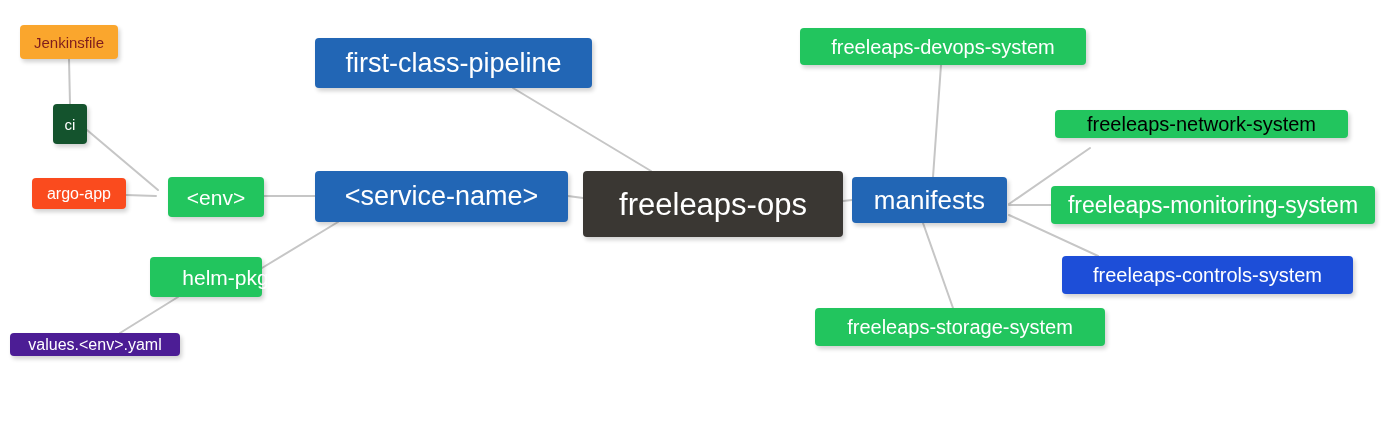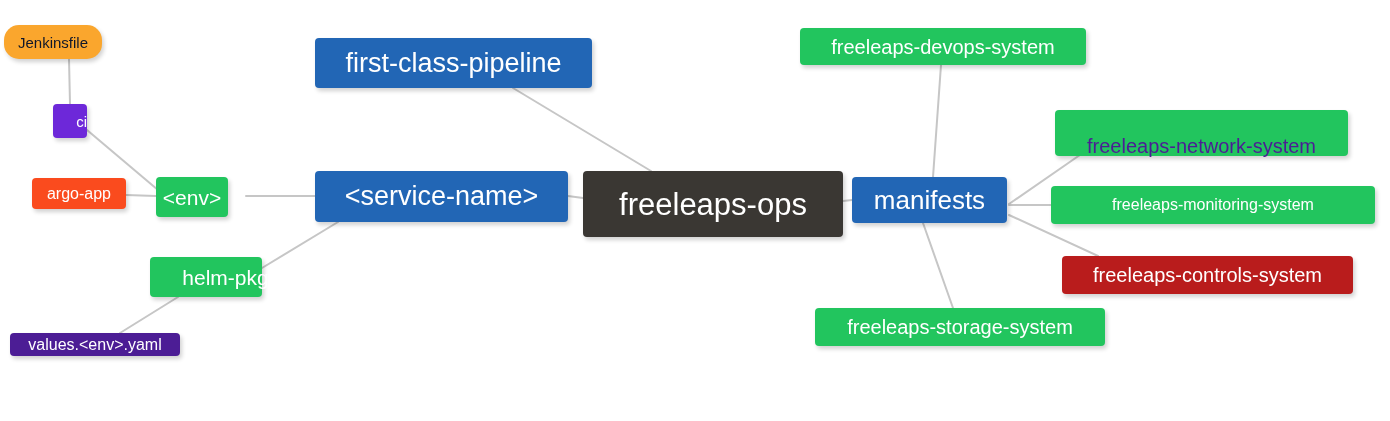--- a/index.html
+++ b/index.html
@@ -49,30 +49,30 @@
       <line x1="513" y1="88" x2="651" y2="171" stroke="#c6c6c6" stroke-width="2" stroke-linecap="round"></line>
       <line x1="568" y1="196" x2="583" y2="198" stroke="#c6c6c6" stroke-width="2" stroke-linecap="round"></line>
       <line x1="843" y1="201" x2="852" y2="200" stroke="#c6c6c6" stroke-width="2" stroke-linecap="round"></line>
       <line x1="933" y1="177" x2="941" y2="65" stroke="#c6c6c6" stroke-width="2" stroke-linecap="round"></line>
       <line x1="1009" y1="204" x2="1090" y2="148" stroke="#c6c6c6" stroke-width="2" stroke-linecap="round"></line>
       <line x1="1009" y1="205" x2="1051" y2="205" stroke="#c6c6c6" stroke-width="2" stroke-linecap="round"></line>
       <line x1="1009" y1="215" x2="1098" y2="256" stroke="#c6c6c6" stroke-width="2" stroke-linecap="round"></line>
       <line x1="923" y1="223" x2="953" y2="308" stroke="#c6c6c6" stroke-width="2" stroke-linecap="round"></line>
     </svg>
   <div id="node-layer">
-      <div class="node" style="left: 4px; top: 25px; width: 98px; height: 34px; background: rgb(250, 166, 45); font-size: 15px; color: #0f172a; border-radius: 15px;">
+      <div class="node" style="left: 20px; top: 25px; width: 98px; height: 34px; background: rgb(250, 166, 45); font-size: 15px; color: #7f1d1d;">
         <span>Jenkinsfile</span>
       </div>
-      <div class="node" style="left: 53px; top: 104px; width: 34px; height: 34px; background: #6d28d9; font-size: 15px; color: rgb(255, 255, 255); justify-content: flex-end;">
+      <div class="node" style="left: 53px; top: 104px; width: 34px; height: 40px; background: #14532d; font-size: 15px; color: rgb(255, 255, 255);">
         <span>ci</span>
       </div>
       <div class="node" style="left: 32px; top: 178px; width: 94px; height: 31px; background: rgb(250, 75, 30); font-size: 16px; color: rgb(255, 255, 255);">
         <span>argo-app</span>
       </div>
-      <div class="node" style="left: 156px; top: 177px; width: 72px; height: 40px; background: rgb(34, 197, 94); font-size: 21px; color: rgb(255, 255, 255);">
+      <div class="node" style="left: 168px; top: 177px; width: 96px; height: 40px; background: rgb(34, 197, 94); font-size: 21px; color: rgb(255, 255, 255);">
         <span>&lt;env&gt;</span>
       </div>
       <div class="node" style="left: 150px; top: 257px; width: 112px; height: 40px; background: rgb(34, 197, 94); font-size: 21px; color: rgb(255, 255, 255); padding-left: 39px;">
         <span>helm-pkg</span>
       </div>
       <div class="node" style="left: 10px; top: 333px; width: 170px; height: 23px; background: #4c1d95; font-size: 16px; color: rgb(255, 255, 255);">
         <span>values.&lt;env&gt;.yaml</span>
       </div>
       <div class="node" style="left: 315px; top: 38px; width: 277px; height: 50px; background: rgb(34, 102, 181); font-size: 27px; color: rgb(255, 255, 255);">
         <span>first-class-pipeline</span>
@@ -82,26 +82,26 @@
       </div>
       <div class="node" style="left: 583px; top: 171px; width: 260px; height: 66px; background: rgb(58, 55, 51); font-size: 31px; color: rgb(255, 255, 255);">
         <span>freeleaps-ops</span>
       </div>
       <div class="node" style="left: 852px; top: 177px; width: 155px; height: 46px; background: rgb(34, 102, 181); font-size: 26px; color: rgb(255, 255, 255);">
         <span>manifests</span>
       </div>
       <div class="node" style="left: 800px; top: 28px; width: 286px; height: 37px; background: rgb(34, 197, 94); font-size: 20px; color: rgb(255, 255, 255);">
         <span>freeleaps-devops-system</span>
       </div>
-      <div class="node" style="left: 1055px; top: 110px; width: 293px; height: 46px; background: rgb(34, 197, 94); font-size: 20px; color: #4c1d95; align-items: flex-end;">
+      <div class="node" style="left: 1055px; top: 110px; width: 293px; height: 28px; background: rgb(34, 197, 94); font-size: 20px; color: #000000;">
         <span>freeleaps-network-system</span>
       </div>
-      <div class="node" style="left: 1051px; top: 186px; width: 324px; height: 38px; background: rgb(34, 197, 94); font-size: 16px; color: rgb(255, 255, 255);">
+      <div class="node" style="left: 1051px; top: 186px; width: 324px; height: 38px; background: rgb(34, 197, 94); font-size: 23px; color: rgb(255, 255, 255);">
         <span>freeleaps-monitoring-system</span>
       </div>
-      <div class="node" style="left: 1062px; top: 256px; width: 291px; height: 38px; background: #b91c1c; font-size: 20px; color: rgb(255, 255, 255);">
+      <div class="node" style="left: 1062px; top: 256px; width: 291px; height: 38px; background: #1d4ed8; font-size: 20px; color: rgb(255, 255, 255);">
         <span>freeleaps-controls-system</span>
       </div>
       <div class="node" style="left: 815px; top: 308px; width: 290px; height: 38px; background: rgb(34, 197, 94); font-size: 20px; color: rgb(255, 255, 255);">
         <span>freeleaps-storage-system</span>
       </div>
     </div>
 </div>
 
 </body></html>

